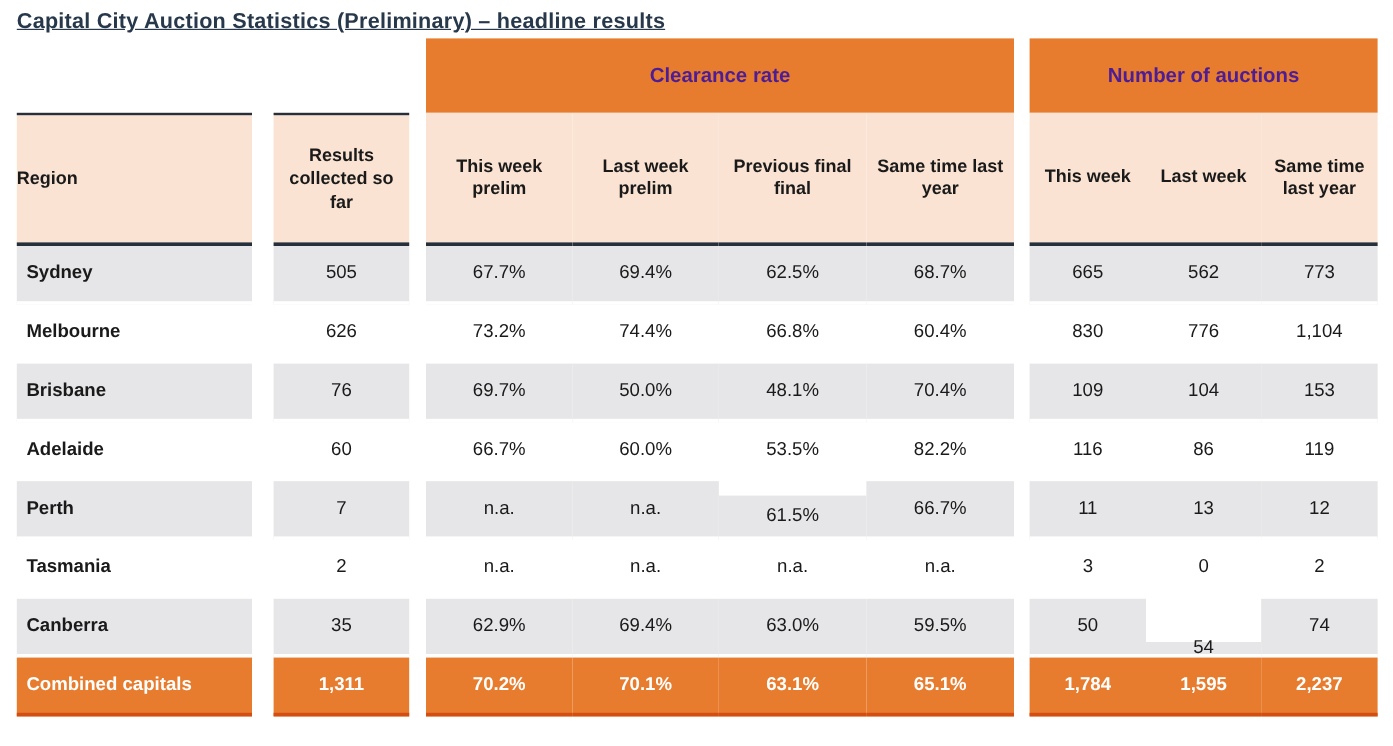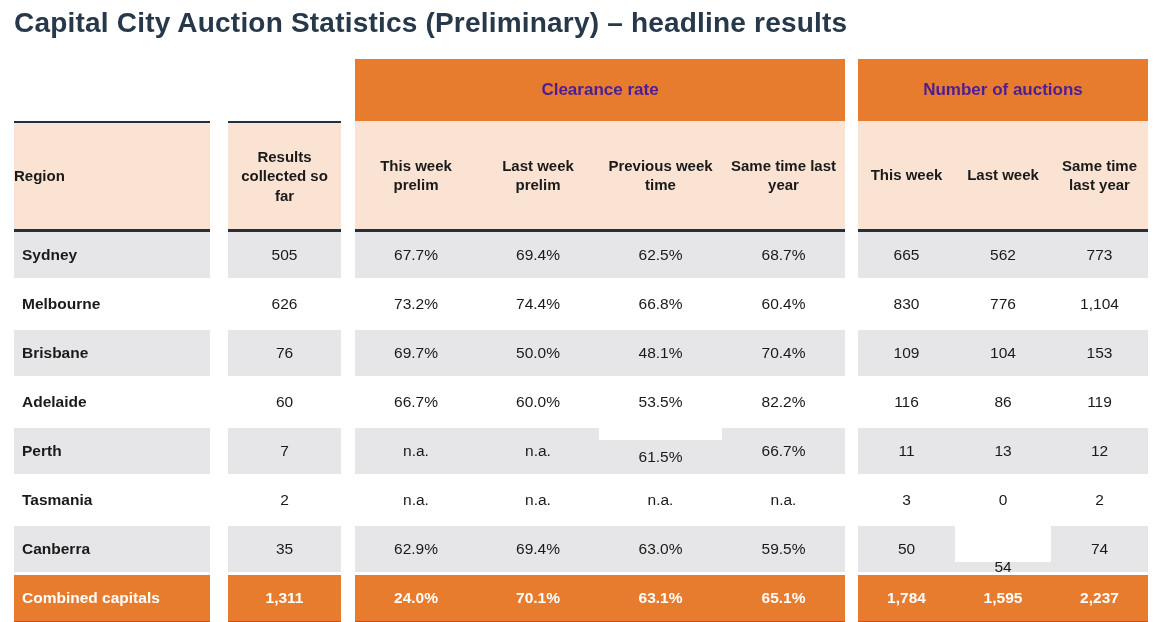--- a/index.html
+++ b/index.html
@@ -12,25 +12,26 @@
     --text-dark:#1A1A1A;
   }
   *{box-sizing:border-box;margin:0;padding:0;}
   body{
     width:1161px;height:622px;
     background:#ffffff;
     font-family:"Liberation Sans","DejaVu Sans",sans-serif;
     overflow:hidden;
   }
   .page-title{
-    margin:7px 0 20px 14px;
-    font-size:28px;
+    margin:7px 0 4px 14px;
+    font-size:18px;
     font-weight:600;
     letter-spacing:0.2px;
     color:var(--title-color);
+    text-decoration:underline;
   }
   .table-grid{
     margin-left:14px;
     display:grid;
     grid-template-columns:196px 18px 113px 14px 122px 122px 123px 123px 13px 97px 96px 97px;
     grid-template-rows:62px 111px repeat(8,49px);
   }
   .banner{
     grid-row:1;
     background:var(--orange);
@@ -79,21 +80,21 @@
 
 <div class="table-grid">
   <div class="banner banner-clearance">Clearance rate</div>
   <div class="banner banner-auctions">Number of auctions</div>
 
   <div class="hcell hcell-region hcell-topline">Region</div>
   <div class="hcell" style="grid-column:5">This week prelim</div>
 
   <div class="hcell hcell-results hcell-topline">Results collected so far</div>
   <div class="hcell" style="grid-column:6">Last week prelim</div>
-  <div class="hcell" style="grid-column:7">Previous week time</div>
+  <div class="hcell" style="grid-column:7">Previous final final</div>
   <div class="hcell" style="grid-column:8">Same time last year</div>
 
   <div class="hcell" style="grid-column:10">This week</div>
   <div class="hcell" style="grid-column:11">Last week</div>
   <div class="hcell" style="grid-column:12">Same time last year</div>
 <div class="cell row-gray cell-region" style="grid-area: 3 / 1;">Sydney</div>
     <div class="cell row-gray" style="grid-area: 3 / 3;">505</div>
     <div class="cell row-gray" style="grid-area: 3 / 5;">67.7%</div>
     <div class="cell row-gray" style="grid-area: 3 / 6;">69.4%</div>
     <div class="cell row-gray" style="grid-area: 3 / 7;">62.5%</div>
@@ -150,20 +151,20 @@
     <div class="cell row-gray" style="grid-area: 9 / 3;">35</div>
     <div class="cell row-gray" style="grid-area: 9 / 5;">62.9%</div>
     <div class="cell row-gray" style="grid-area: 9 / 6;">69.4%</div>
     <div class="cell row-gray" style="grid-area: 9 / 7;">63.0%</div>
     <div class="cell row-gray" style="grid-area: 9 / 8;">59.5%</div>
     <div class="cell row-gray" style="grid-area: 9 / 10;">50</div>
     <div class="cell row-gray" style="grid-area: 9 / 11; margin-top: 36px;">54</div>
     <div class="cell row-gray" style="grid-area: 9 / 12;">74</div>
     <div class="cell row-total cell-region" style="grid-area: 10 / 1;">Combined capitals</div>
     <div class="cell row-total" style="grid-area: 10 / 3;">1,311</div>
-    <div class="cell row-total" style="grid-area: 10 / 5;">24.0%</div>
+    <div class="cell row-total" style="grid-area: 10 / 5;">70.2%</div>
     <div class="cell row-total" style="grid-area: 10 / 6;">70.1%</div>
     <div class="cell row-total" style="grid-area: 10 / 7;">63.1%</div>
     <div class="cell row-total" style="grid-area: 10 / 8;">65.1%</div>
     <div class="cell row-total" style="grid-area: 10 / 10;">1,784</div>
     <div class="cell row-total" style="grid-area: 10 / 11;">1,595</div>
     <div class="cell row-total" style="grid-area: 10 / 12;">2,237</div>
   </div>
 
 </body></html>

